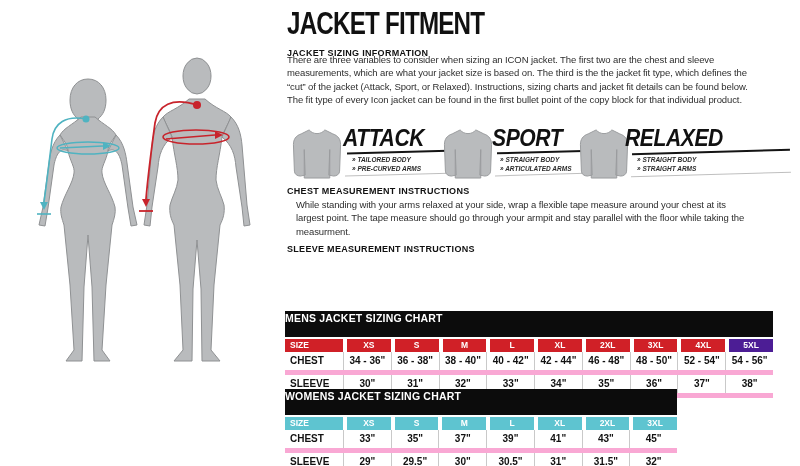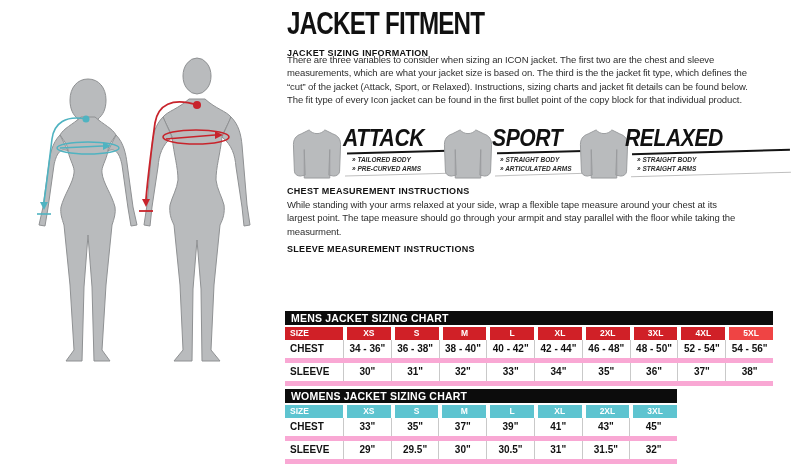--- a/index.html
+++ b/index.html
@@ -8,39 +8,39 @@
 
   
   .abs{position:absolute;}
   #page-title{left:287px;top:6px;font-size:31px;font-weight:bold;letter-spacing:-1px;
               transform:scaleX(.78);transform-origin:left top;color:#111;white-space:nowrap;}
   .sec-head{font-size:9px;font-weight:bold;letter-spacing:.3px;color:#111;white-space:nowrap;}
   .sec-body{font-size:9.5px;line-height:13.4px;color:#2e2e2e;letter-spacing:-.1px;}
   #sizing-head{left:287px;top:48px;}
   #sizing-body{left:287px;top:53px;width:468px;}
   #chest-head{left:287px;top:186px;}
-  #chest-body{left:287px;top:198px;width:452px;}
+  #chest-body{left:296px;top:198px;width:452px;}
   #sleeve-head{left:287px;top:244px;}
   #sleeve-body{left:287px;top:256px;width:458px;}
 
   
   #fit-row{left:286px;top:124px;width:512px;height:60px;}
   .fit-jacket{position:absolute;top:2px;width:62px;height:54px;}
   .fit-title{position:absolute;top:0;font-size:24px;font-weight:bold;font-style:italic;
              letter-spacing:-.5px;transform:scaleX(.88);transform-origin:left top;
              color:#111;white-space:nowrap;}
   .rule-black{position:absolute;height:2px;background:#141414;transform:rotate(-1.6deg);}
   .rule-gray{position:absolute;height:1px;background:#bfbfbf;transform:rotate(-1.6deg);}
   .fit-bullets{position:absolute;font-size:6.5px;line-height:9px;font-weight:bold;
                font-style:italic;color:#2a2a2a;white-space:nowrap;}
 
   
   .chart{position:absolute;}
   .chart-bar{background:#0c0c0c;color:#fff;font-size:10.5px;font-weight:bold;
-             height:14px;line-height:14px;padding-left:6px;letter-spacing:.2px;}
+             height:26px;line-height:14px;padding-left:0;letter-spacing:.2px;}
   .hrow{display:grid;gap:4px;margin-top:2px;}
   .hcell{color:#fff;font-size:8.5px;font-weight:bold;height:13px;line-height:13px;text-align:center;}
   .hcell.first{text-align:left;padding-left:5px;}
   .drow{display:grid;border-bottom:5px solid #f9a8d4;}
   .dcell{font-size:10px;font-weight:bold;color:#111;height:18px;line-height:18px;
          text-align:center;border-left:1px solid #c9c9c9;}
   .dcell.first{text-align:left;padding-left:5px;border-left:none;}
 
   
   #figures{left:0;top:55px;}
@@ -101,21 +101,21 @@
       <div class="hrow" style="grid-template-columns: 58px repeat(9, 1fr);">
         <div class="hcell first" style="background: rgb(208, 32, 39);">SIZE</div>
         <div class="hcell" style="background: rgb(208, 32, 39);">XS</div>
         <div class="hcell" style="background: rgb(208, 32, 39);">S</div>
         <div class="hcell" style="background: rgb(208, 32, 39);">M</div>
         <div class="hcell" style="background: rgb(208, 32, 39);">L</div>
         <div class="hcell" style="background: rgb(208, 32, 39);">XL</div>
         <div class="hcell" style="background: rgb(208, 32, 39);">2XL</div>
         <div class="hcell" style="background: rgb(208, 32, 39);">3XL</div>
         <div class="hcell" style="background: rgb(208, 32, 39);">4XL</div>
-        <div class="hcell" style="background: #ef4444;">5XL</div>
+        <div class="hcell" style="background: #4c1d95;">5XL</div>
       </div>
       <div class="drow" style="grid-template-columns: 58px repeat(9, 1fr);">
         <div class="dcell first">CHEST</div>
         <div class="dcell">34 - 36"</div>
         <div class="dcell">36 - 38"</div>
         <div class="dcell">38 - 40"</div>
         <div class="dcell">40 - 42"</div>
         <div class="dcell">42 - 44"</div>
         <div class="dcell">46 - 48"</div>
         <div class="dcell">48 - 50"</div>

